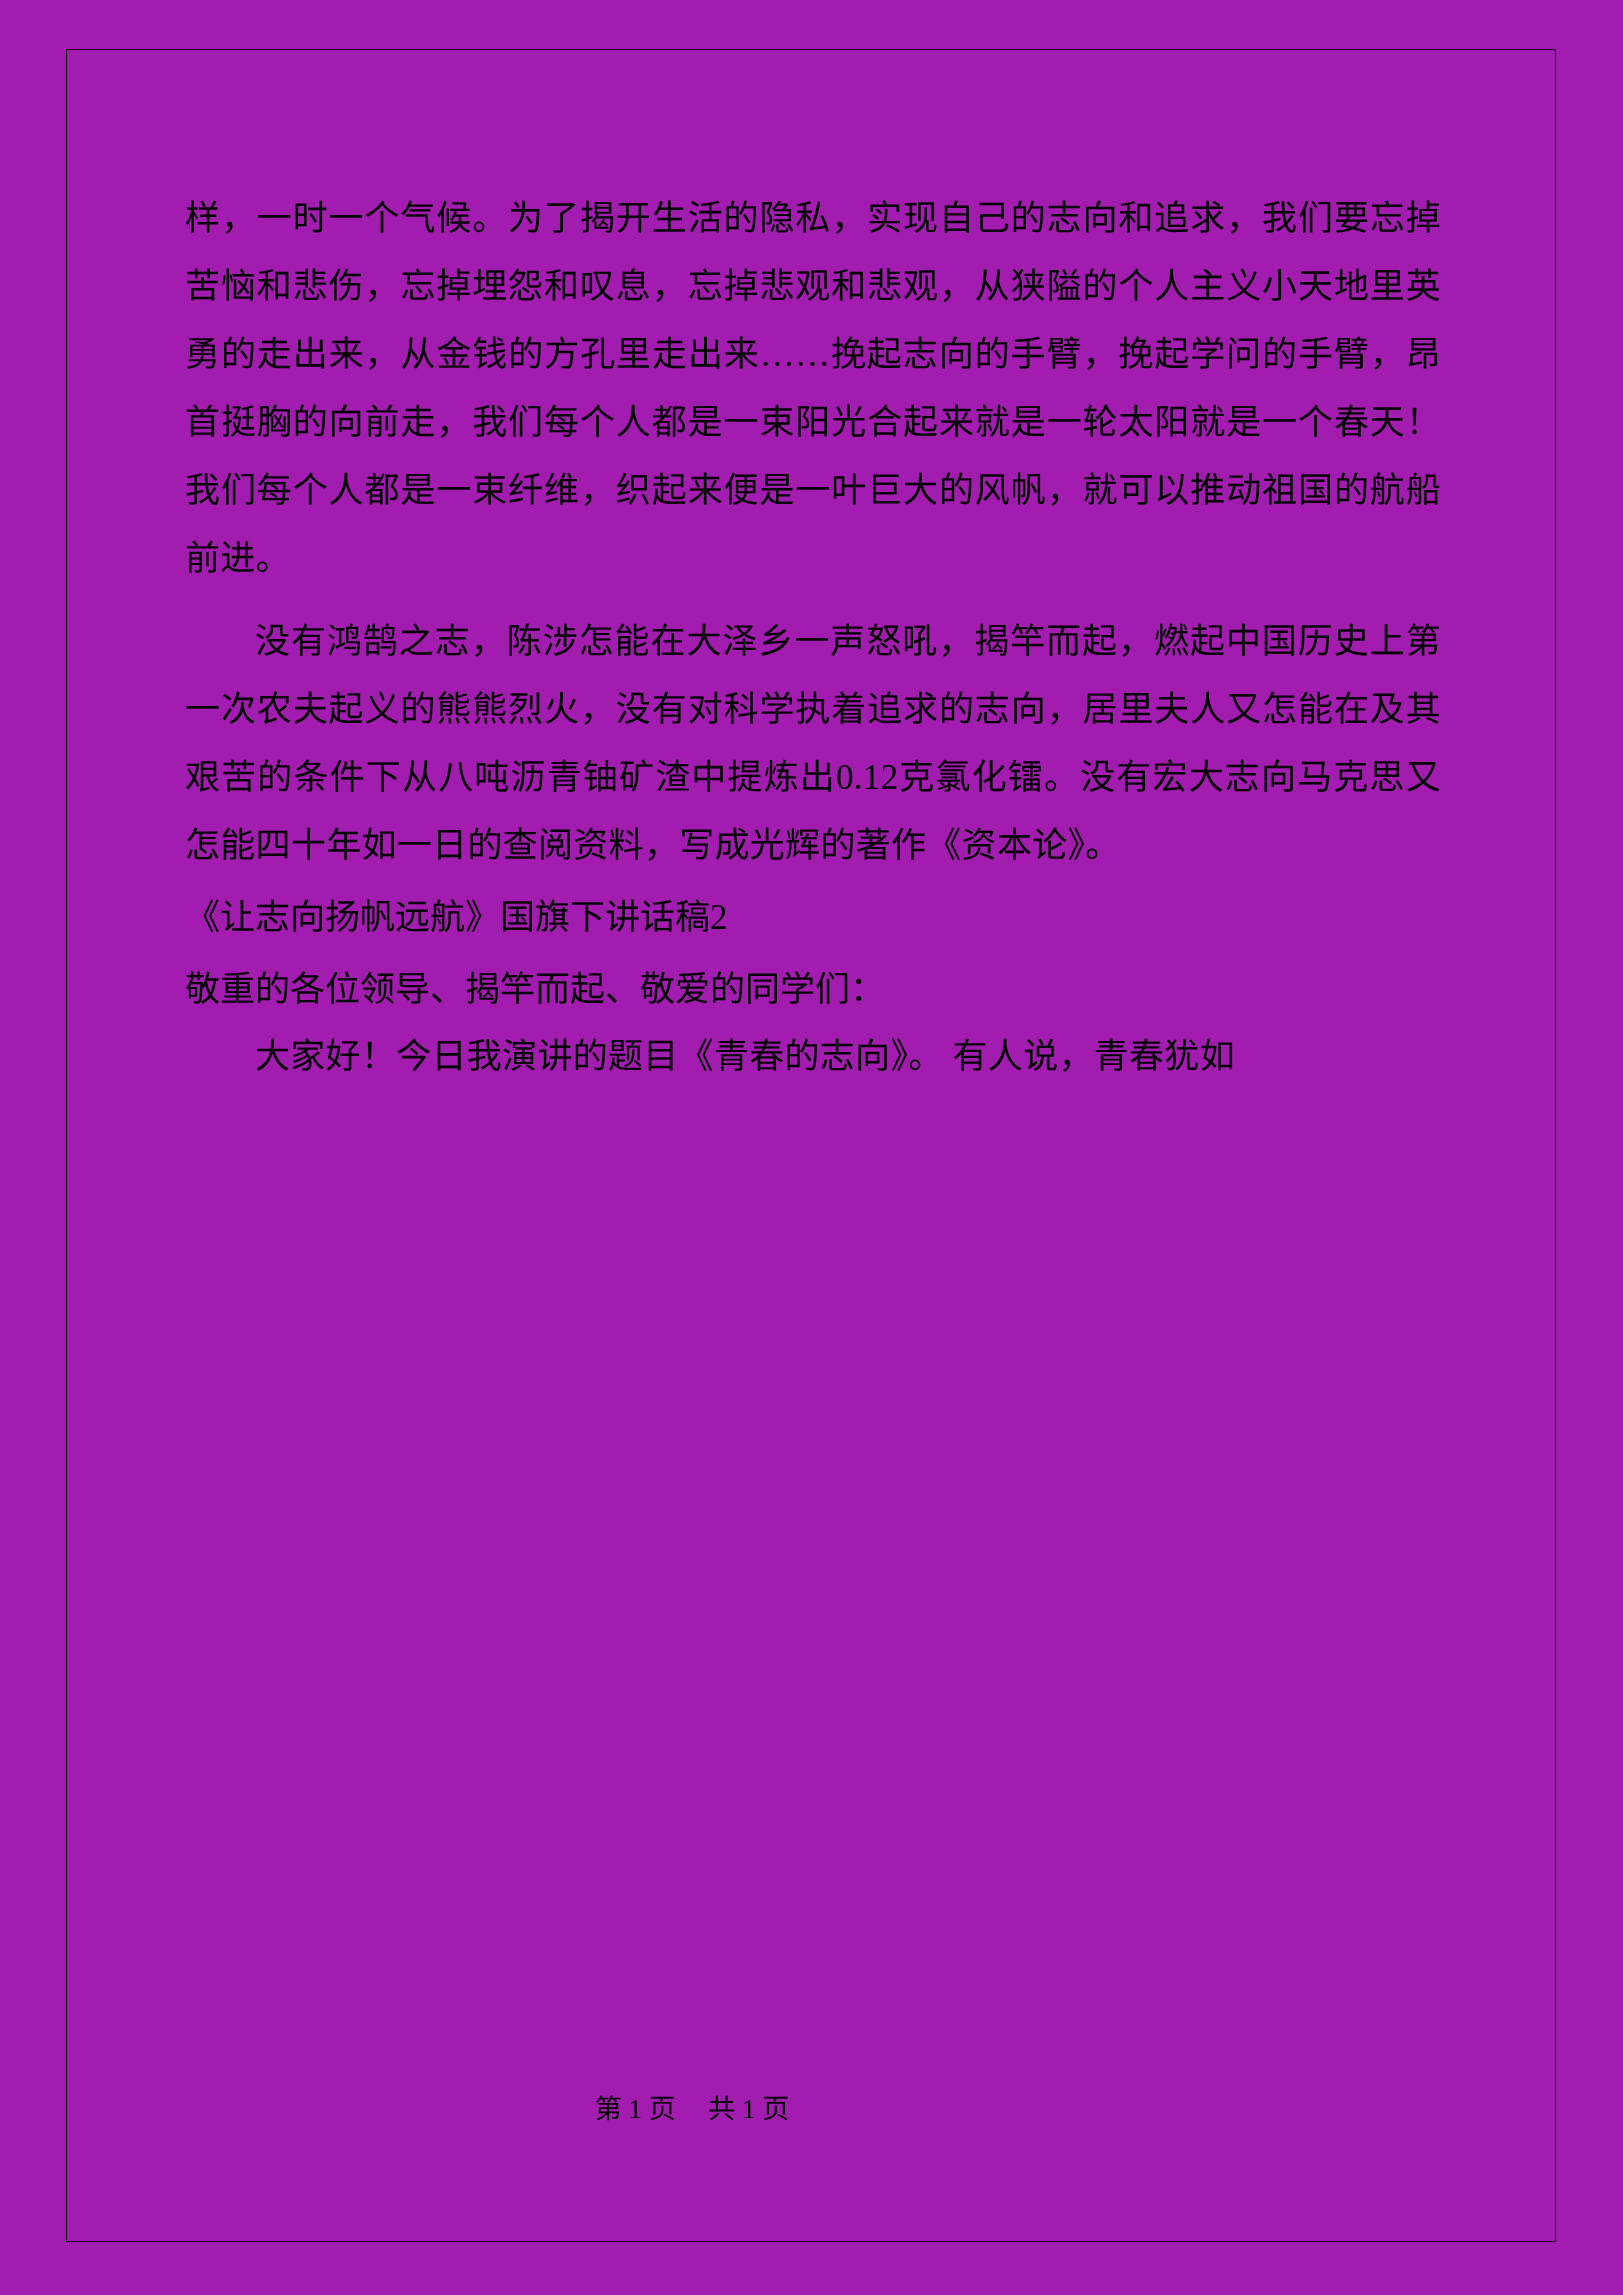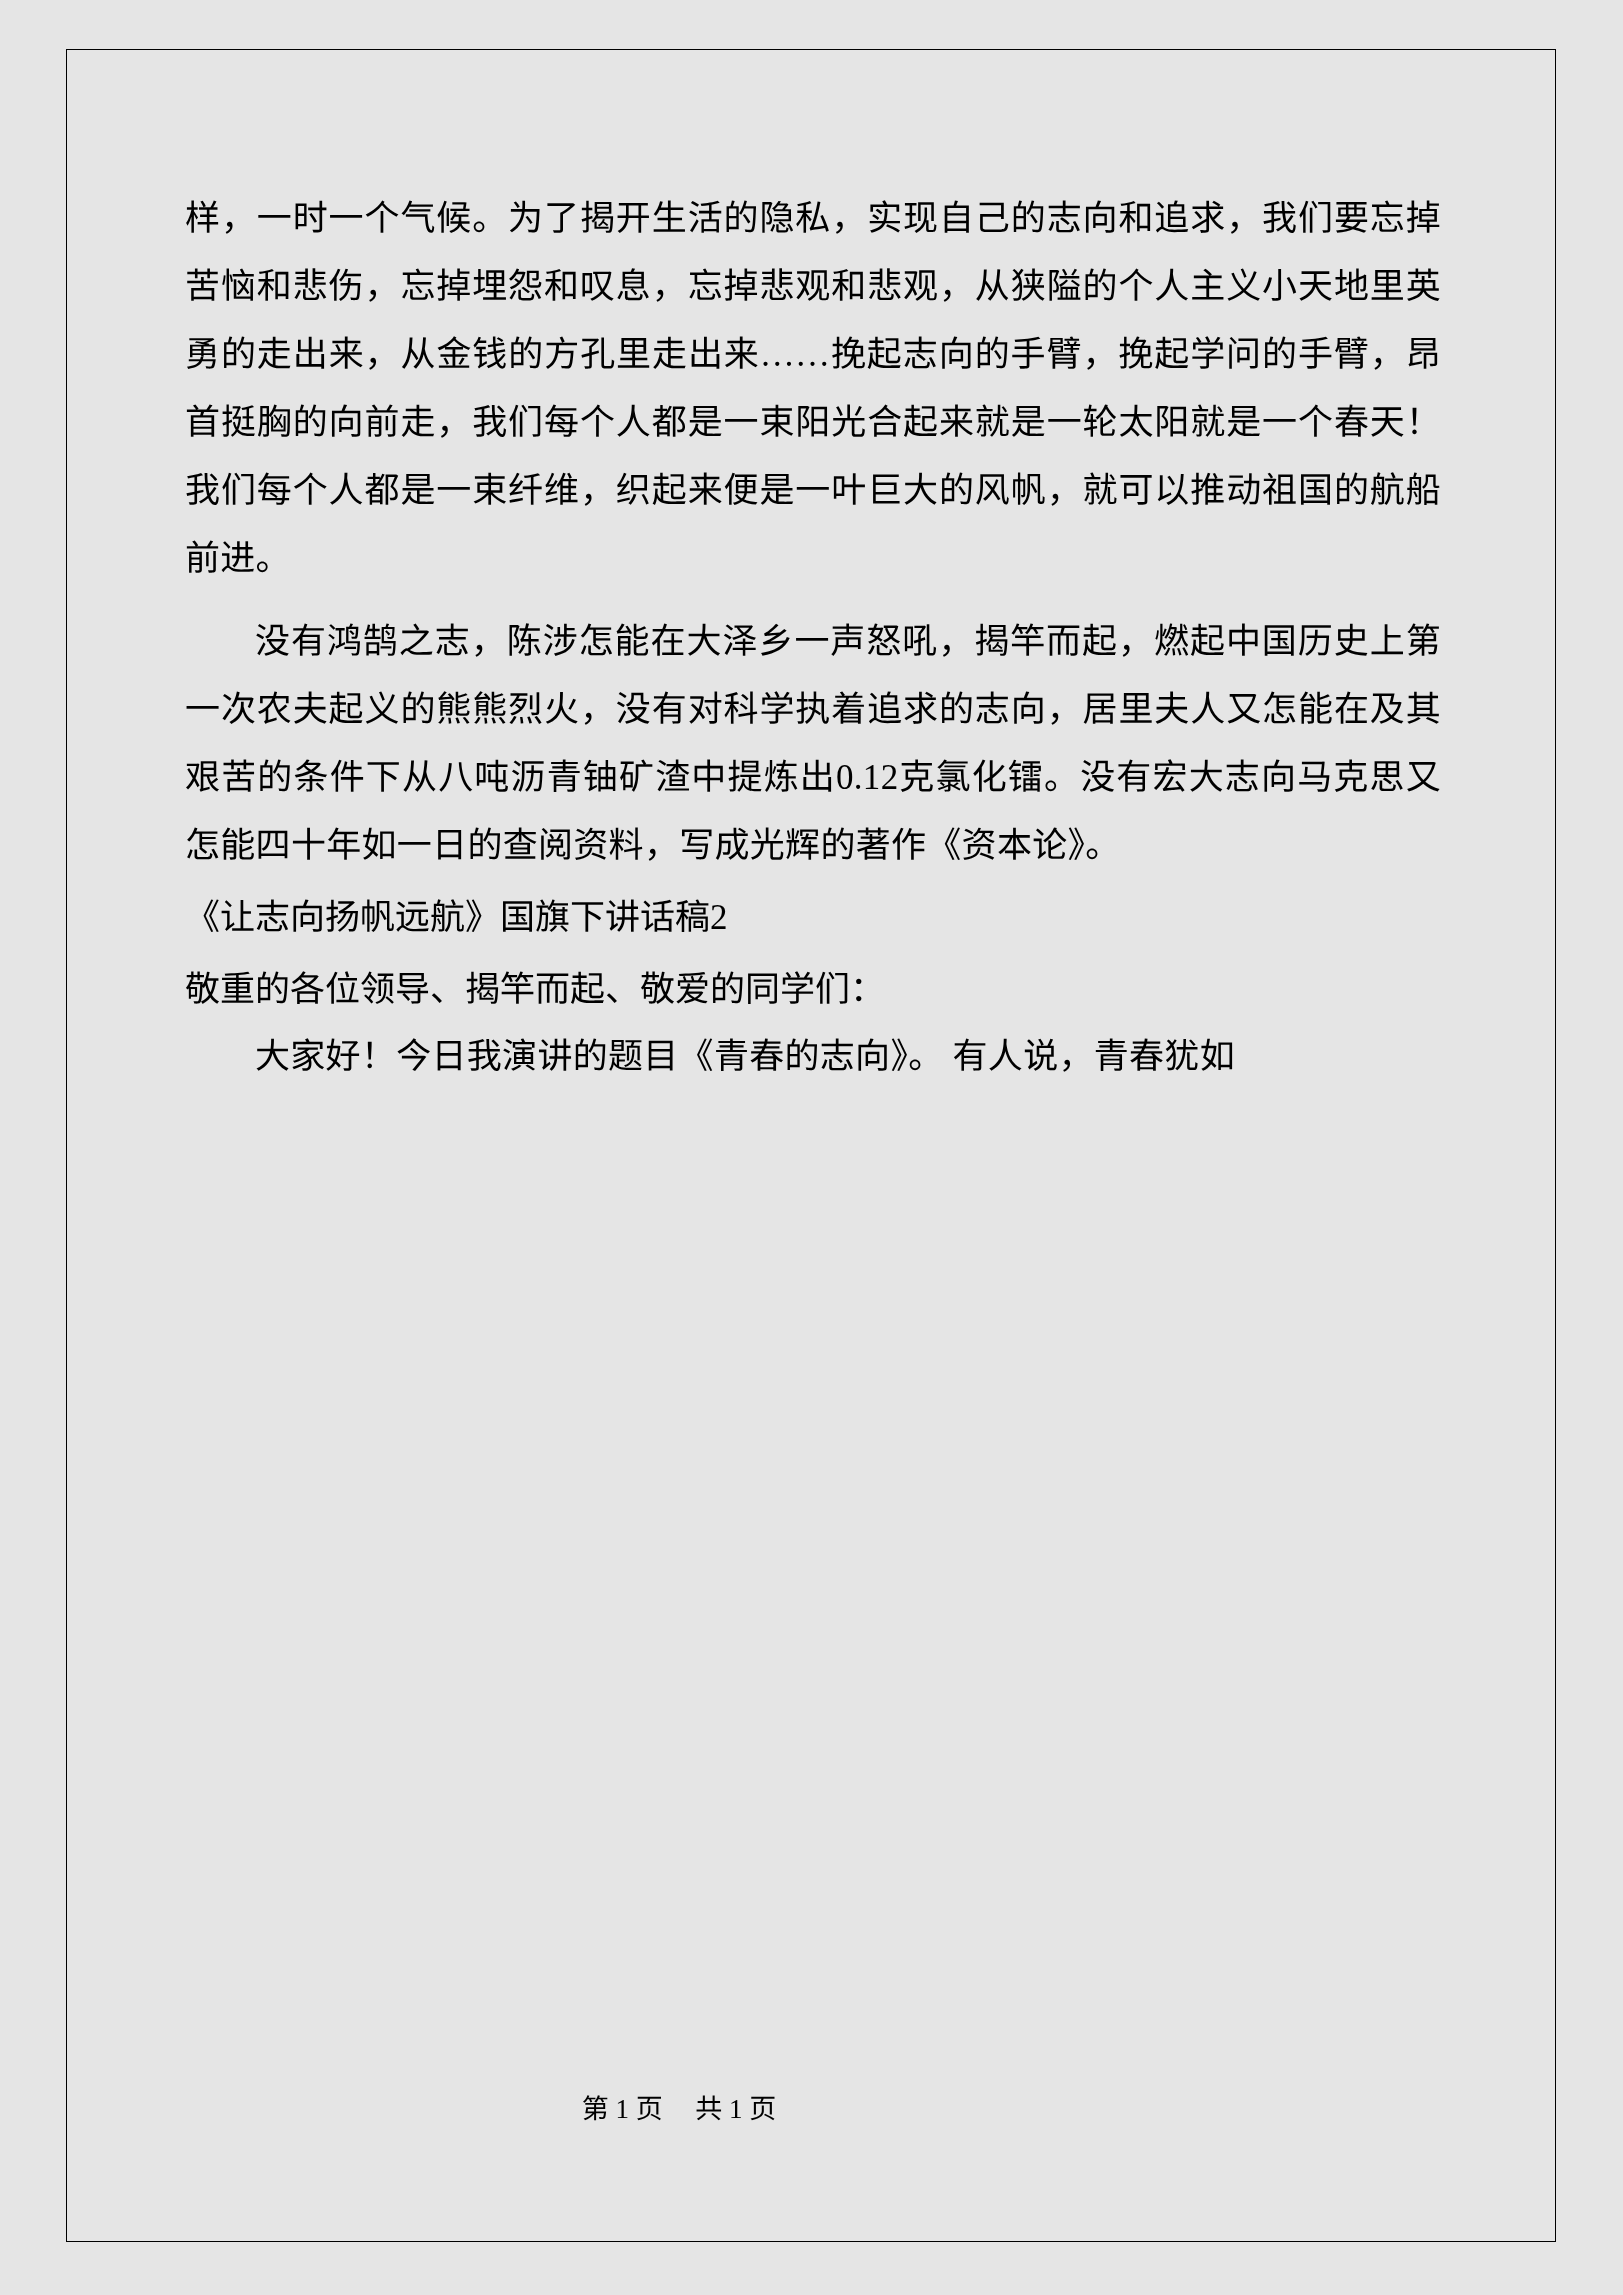--- a/index.html
+++ b/index.html
@@ -8,21 +8,21 @@
     padding: 0;
     background: #ffffff;
   }
   body {
     font-family: "Liberation Serif", "DejaVu Serif", serif;
   }
   .page {
     position: relative;
     width: 1623px;
     height: 2295px;
-    background: #e5e5e5;
+    background: #a21caf;
     box-sizing: border-box;
     overflow: hidden;
   }
   .page-border {
     position: absolute;
     left: 66px;
     top: 49px;
     width: 1490px;
     height: 2193px;
     border: 1.7px solid #000000;
@@ -57,21 +57,21 @@
   .heading-line {
     font-size: 35px;
     line-height: 66px;
     color: #000000;
     margin: 5.6px 0 0 0;
     text-indent: 0;
     font-family: Liberation Serif, serif;
   }
   .footer {
     position: absolute;
-    left: 3px;
+    left: 16px;
     top: 2092px;
     width: 1352px;
     text-align: center;
     font-size: 27px;
     line-height: 34px;
     color: #000000;
     font-family: "Liberation Serif", "DejaVu Serif", serif;
   }
   .footer span {
     display: inline-block;

